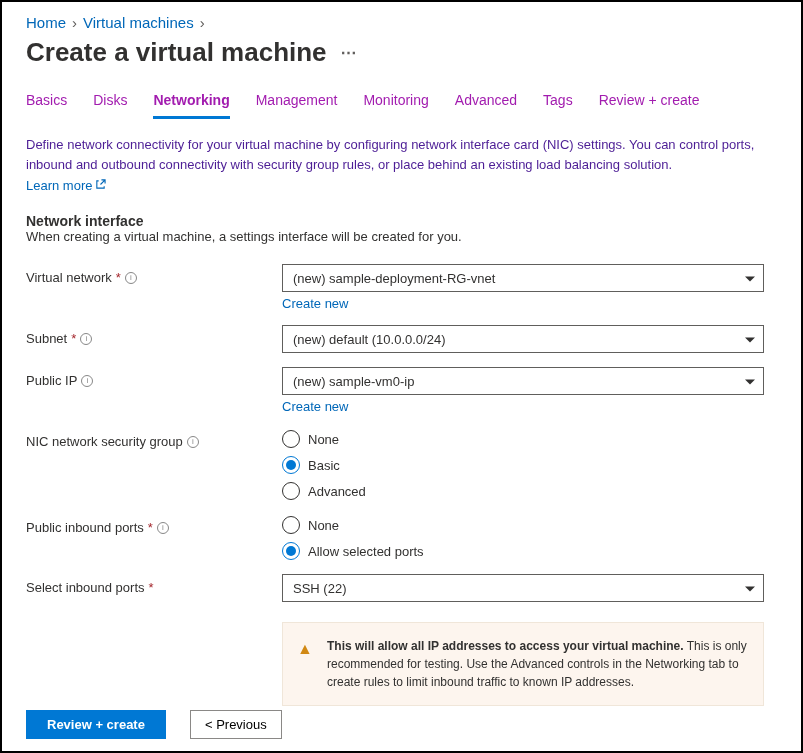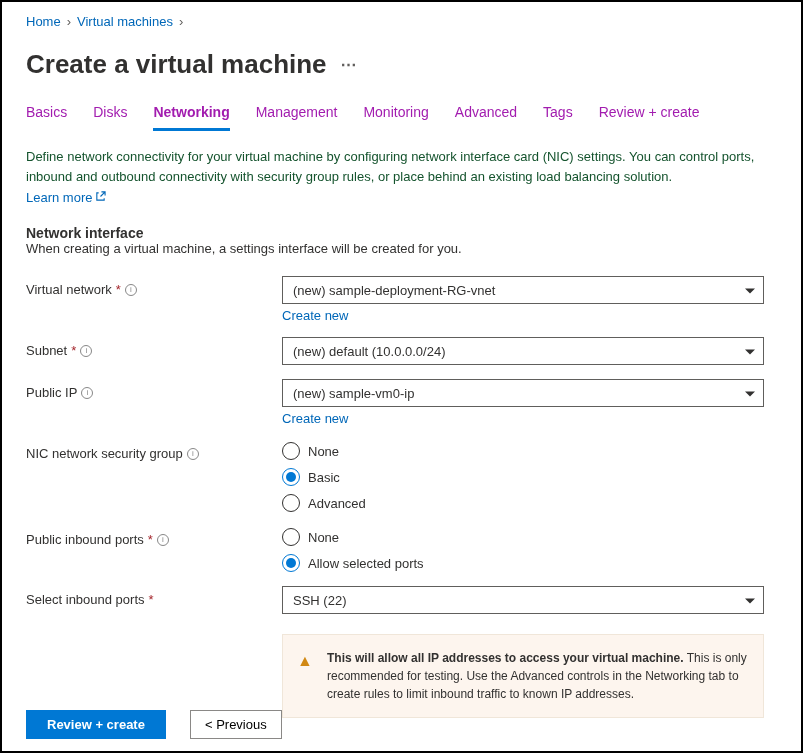--- a/index.html
+++ b/index.html
@@ -14,22 +14,22 @@
       position: relative;
       overflow: hidden;
     }
     .content {
       padding: 12px 24px 0 24px;
     }
     .breadcrumb {
       display: flex;
       align-items: center;
       gap: 6px;
-      font-size: 13px;
-      margin-bottom: 20px;
+      font-size: 15px;
+      margin-bottom: 6px;
     }
     .breadcrumb a { color: #0067b8; text-decoration: none; cursor: pointer; }
     .breadcrumb .chev { color: #605e5c; }
     h1 {
       font-size: 26px;
       font-weight: 600;
       color: #323130;
       margin-bottom: 24px;
       display: flex;
       align-items: center;
@@ -48,21 +48,21 @@
       padding-bottom: 8px;
       cursor: pointer;
       border-bottom: 3px solid transparent;
     }
     .tab.active {
       font-weight: 600;
       border-bottom-color: #0078d4;
     }
     .desc {
       font-size: 13px;
-      color: #14532d;
+      color: #4c1d95;
       line-height: 1.5;
       margin-bottom: 4px;
     }
     .link { color: #0067b8; cursor: pointer; text-decoration: none; }
     .ext-icon { display: inline-block; margin-left: 3px; }
     h2 {
       font-size: 14px;
       font-weight: 600;
       margin-top: 20px;
     }

